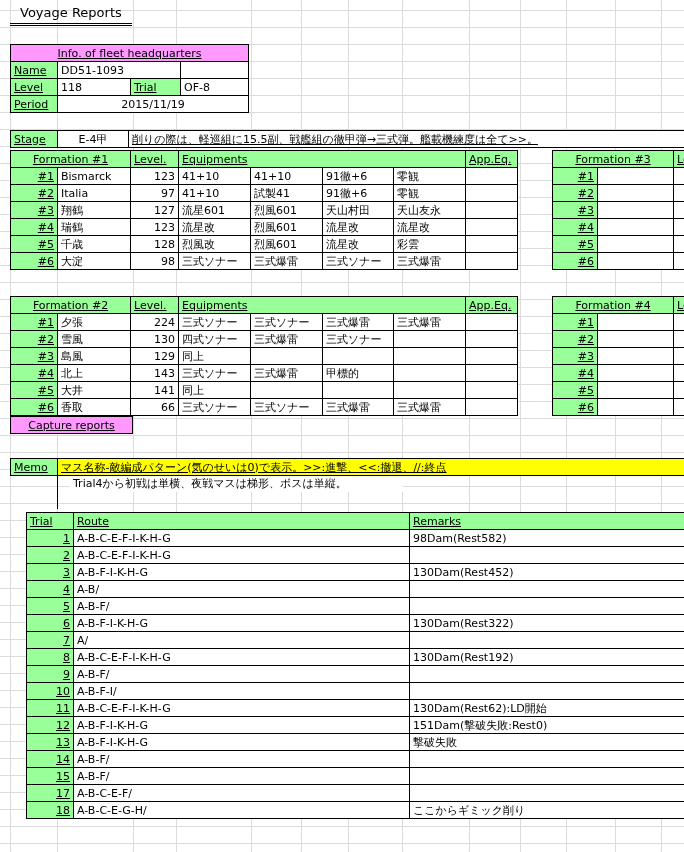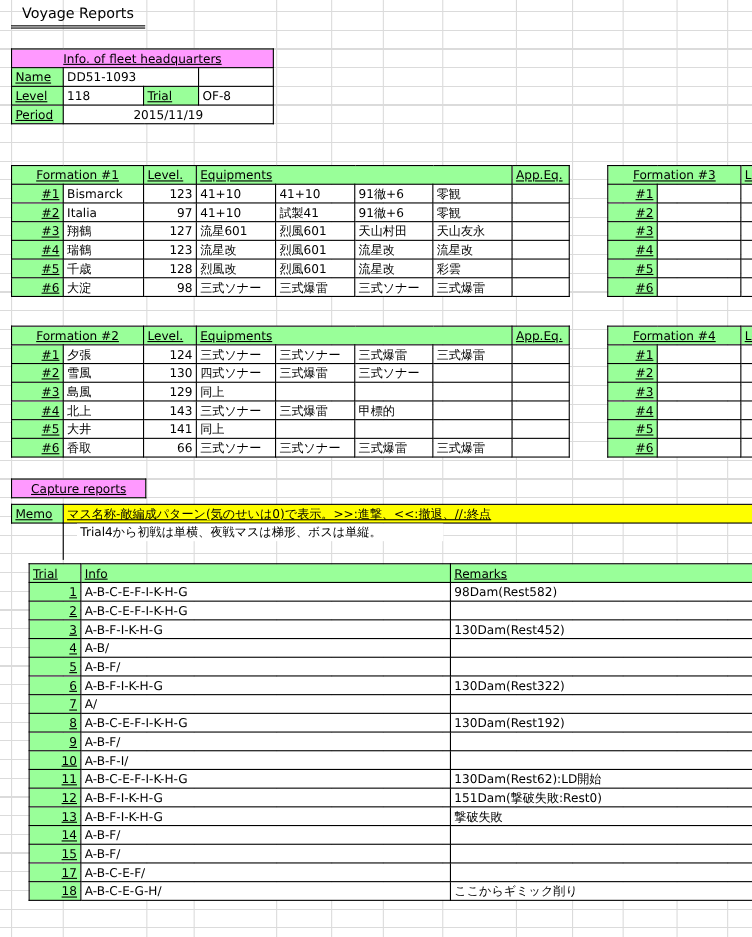--- a/index.html
+++ b/index.html
@@ -47,21 +47,21 @@
     position:absolute;left:57px;top:475px;width:0;height:34px;
     border-left:1px solid #000;
   }
   
   #hq{left:10px;top:44px;width:238px;}
   #stage{left:10px;top:130px;width:674px;}
   #f1{left:10px;top:150px;width:507px;}
   #f2{left:10px;top:296px;width:507px;padding-left:24px;}
   #f3{left:552px;top:150px;width:161px;}
   #f4{left:552px;top:296px;width:161px;}
-  #capture{left:10px;top:435px;width:122px;}
+  #capture{left:10px;top:416px;width:122px;}
   #memo{left:10px;top:458px;width:674px;}
   #trials{left:26px;top:512px;width:674px;}
 </style>
 </head>
 <body>
 
 <div class="sheet">
 
   <div class="page-title">Voyage Reports</div>
 
@@ -87,20 +87,34 @@
       <td class="g">Trial</td>
       <td>OF-8</td>
     </tr>
     <tr>
       <td class="g">Period</td>
       <td colspan="3" class="ctr">2015/11/19</td>
     </tr>
   </tbody>
     </table>
 
+  <table id="stage">
+    <colgroup>
+        <col style="width:47px">
+        <col style="width:71px">
+        <col style="width:556px">
+      </colgroup>
+    <tbody>
+        <tr>
+      <td class="g">Stage</td>
+      <td class="ctr">E-4甲</td>
+      <td class="u">削りの際は、軽巡組に15.5副、戦艦組の徹甲弾→三式弾。艦載機練度は全て&gt;&gt;。</td>
+    </tr>
+  </tbody>
+    </table>
 
   <table id="f1">
     <colgroup>
         <col style="width:47px">
         <col style="width:73px">
         <col style="width:48px">
         <col style="width:72px">
         <col style="width:72px">
         <col style="width:71px">
         <col style="width:72px">
@@ -190,21 +204,21 @@
     <tbody>
         <tr>
       <td colspan="2" class="g ctr">Formation #2</td>
       <td class="g">Level.</td>
       <td colspan="4" class="g">Equipments</td>
       <td class="g">App.Eq.</td>
     </tr>
     <tr>
       <td class="g num">#1</td>
       <td>夕張</td>
-      <td class="num">124</td>
+      <td class="num">224</td>
       <td>三式ソナー</td>
       <td>三式ソナー</td>
       <td>三式爆雷</td>
       <td>三式爆雷</td>
       <td></td>
     </tr>
     <tr>
       <td class="g num">#2</td>
       <td>雪風</td>
       <td class="num">130</td>
@@ -373,21 +387,21 @@
 
   <table id="trials">
     <colgroup>
         <col style="width:47px">
         <col style="width:336px">
         <col style="width:291px">
       </colgroup>
     <tbody>
         <tr>
       <td class="g">Trial</td>
-      <td class="g">Info</td>
+      <td class="g">Route</td>
       <td class="g">Remarks</td>
     </tr>
     <tr>
           <td class="g num">1</td>
           <td>A-B-C-E-F-I-K-H-G</td>
           <td>98Dam(Rest582)</td>
         </tr>
     <tr>
           <td class="g num">2</td>
           <td>A-B-C-E-F-I-K-H-G</td>

